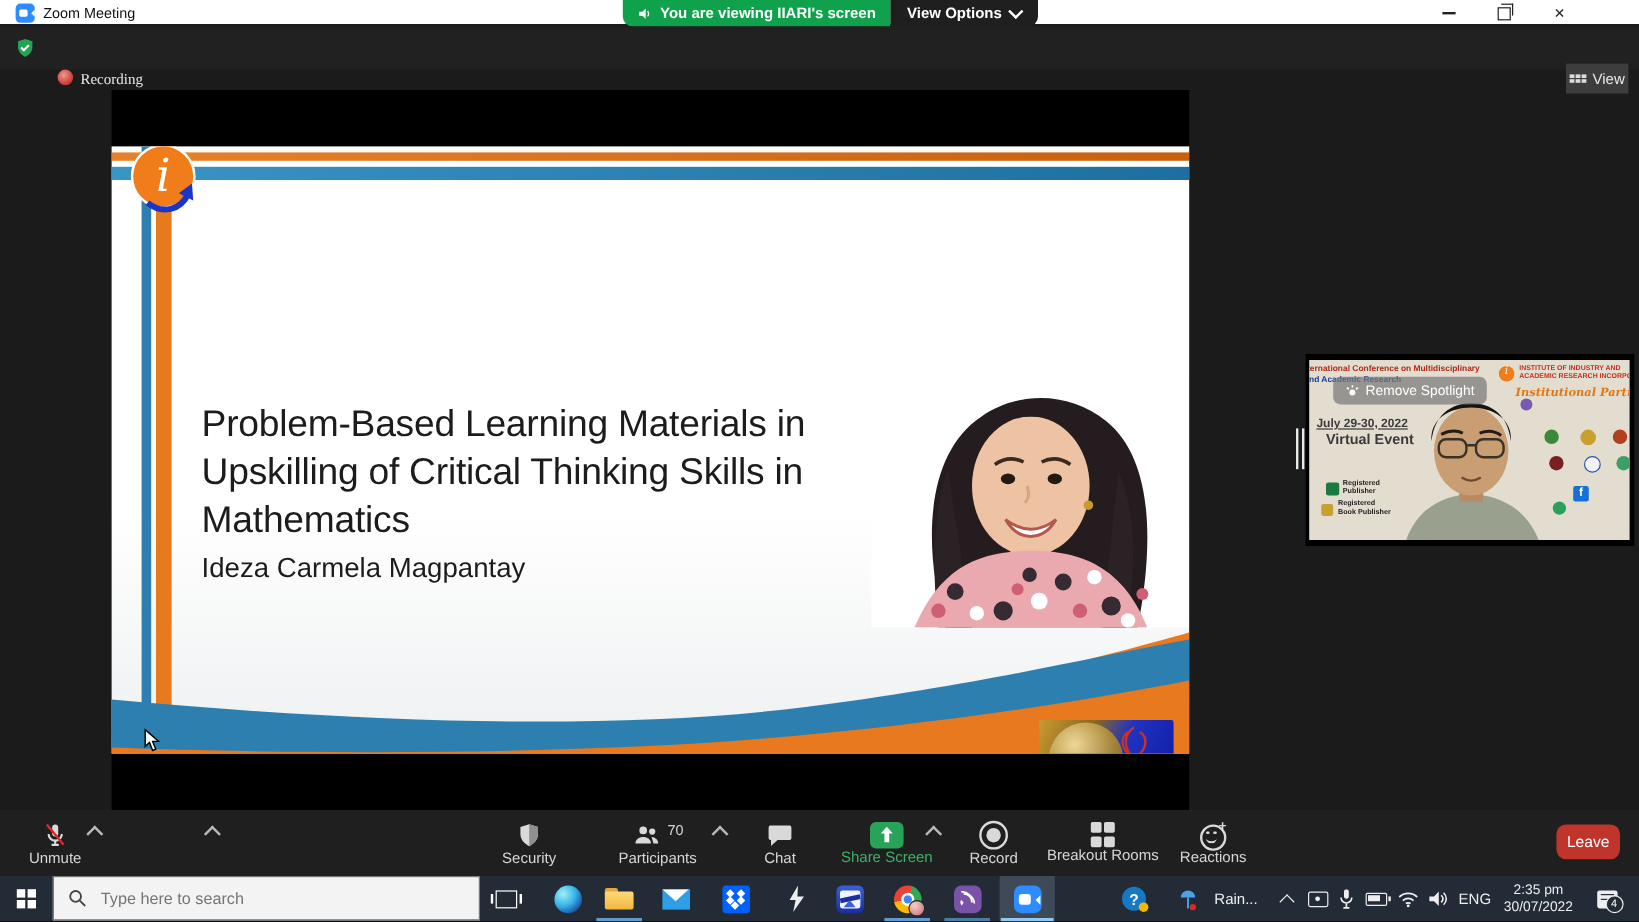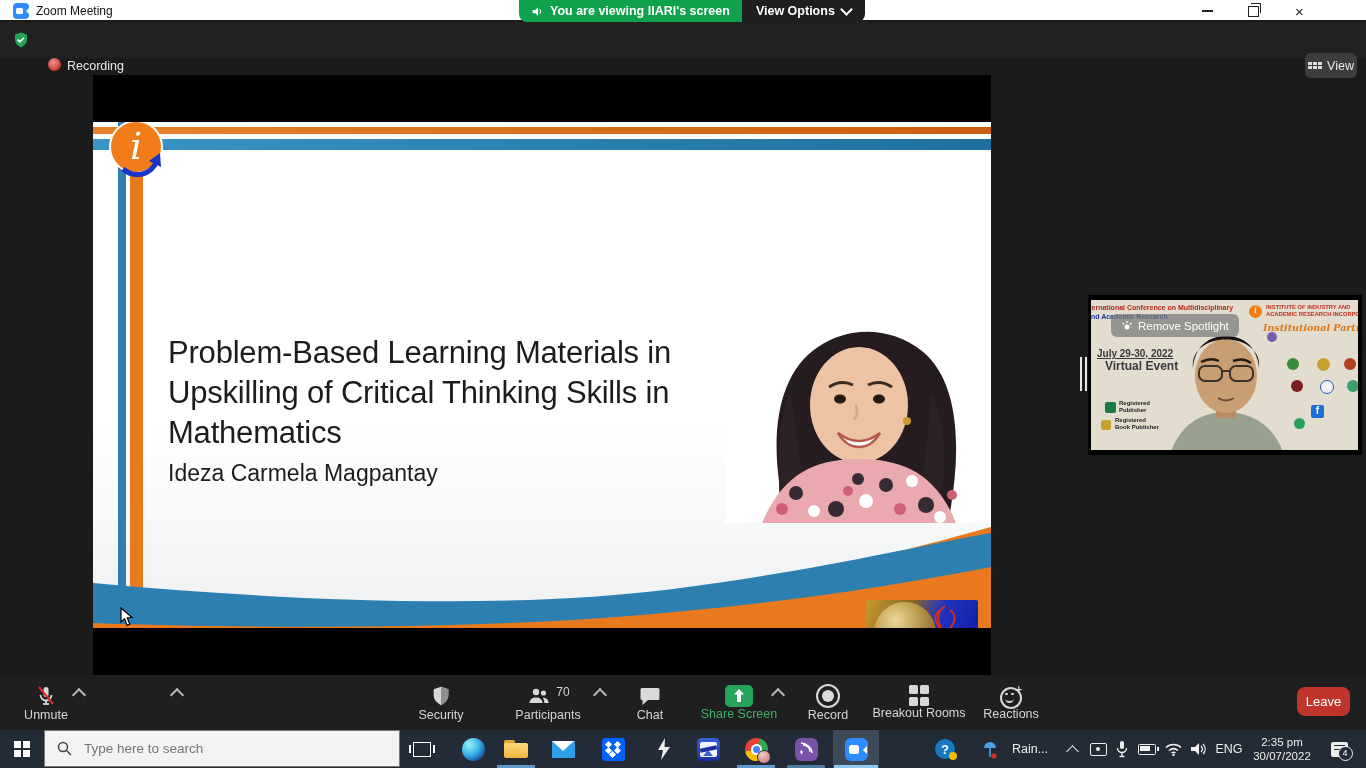--- a/index.html
+++ b/index.html
@@ -77,22 +77,22 @@
       <div style="width:7px;height:7px;border-left:2px solid #fff;border-top:2px solid #fff;transform:rotate(225deg);margin-top:-4px;"></div>
     </div>
   </div>
 
   <div class="ab infobar">
     <svg class="ab" style="left:12px;top:9px;" width="18" height="18" viewBox="0 0 24 24">
       <path d="M12 2l8 2.5V11c0 5.5-3.8 8.8-8 11-4.2-2.2-8-5.5-8-11V4.5z" fill="#23a455"></path>
       <path d="M7.5 11.5l3 3 5.5-5.5" stroke="#fff" stroke-width="2.2" fill="none"></path>
     </svg>
     <div class="ab" style="left:48px;top:36px;width:13px;height:13px;border-radius:50%;background:radial-gradient(circle at 40% 35%,#f2978f,#c23a30 70%);top:36px;"></div>
-    <span class="ab" style="left:67px;top:37px;">Recording</span>
-    <div class="ab" style="left:1305px;top:31px;width:52px;height:25px;background:#3d3d3d;border-radius:6px;display:flex;align-items:center;justify-content:center;gap:5px;">
+    <span class="ab" style="left:67px;top:37px;font-family:Liberation Serif, serif;">Recording</span>
+    <div class="ab" style="left:1305px;top:31px;width:52px;height:25px;background:#3d3d3d;border-radius:0;display:flex;align-items:center;justify-content:center;gap:5px;">
       <div style="display:grid;grid-template-columns:4px 4px 4px;grid-gap:1px;">
         <div style="height:3px;background:#ddd;"></div>
           <div style="height:3px;background:#ddd;"></div>
           <div style="height:3px;background:#ddd;"></div>
         <div style="height:3px;background:#ddd;"></div>
           <div style="height:3px;background:#ddd;"></div>
           <div style="height:3px;background:#ddd;"></div>
       </div>
       <span>View</span>
     </div>

